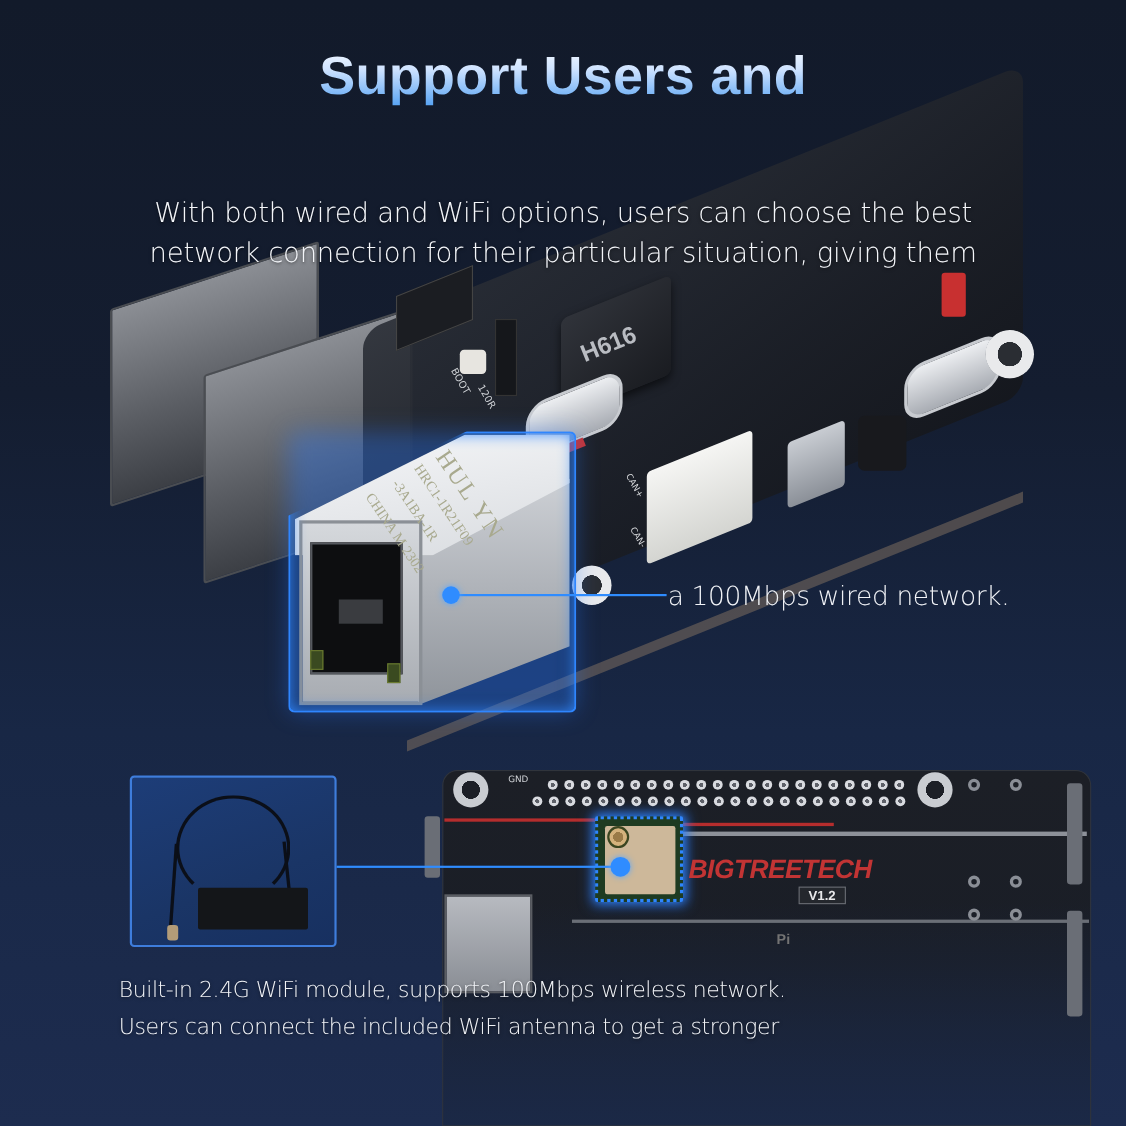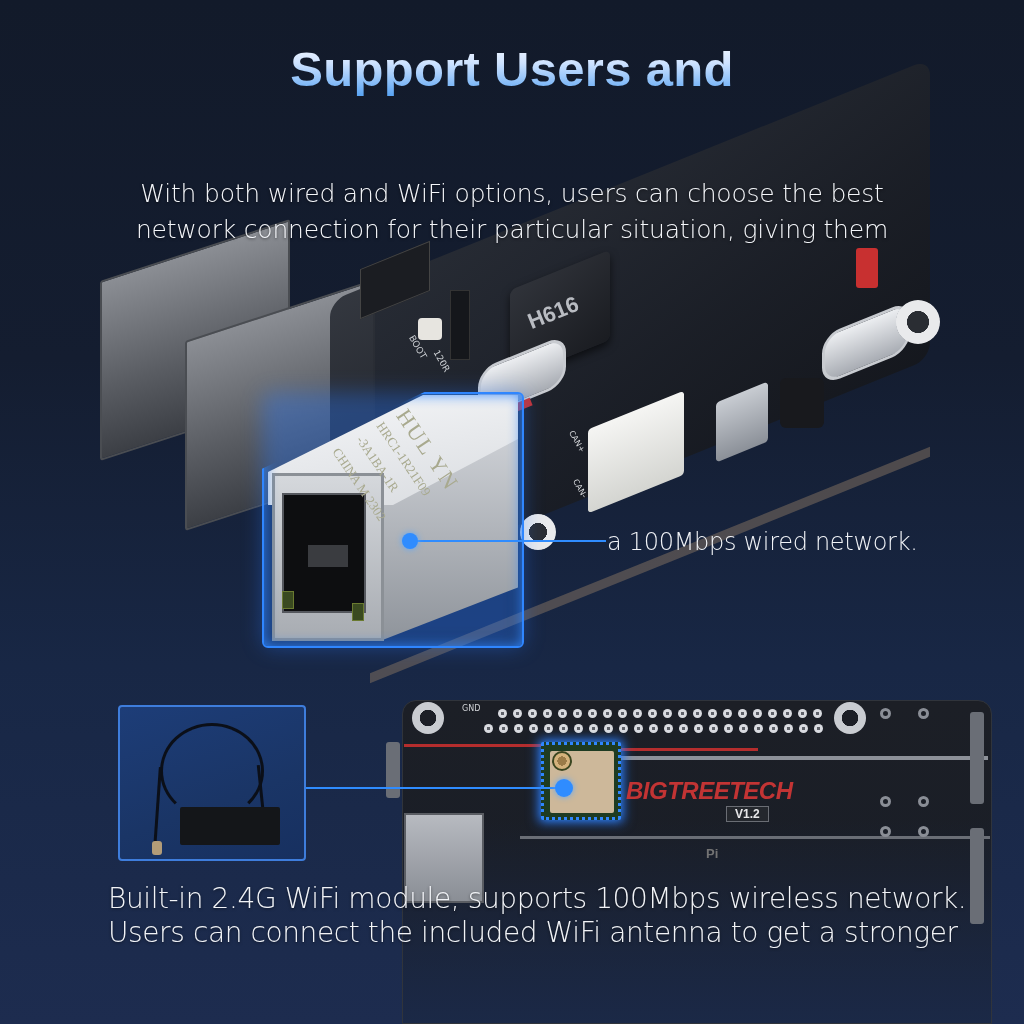--- a/index.html
+++ b/index.html
@@ -213,21 +213,21 @@
       position: absolute; border-radius: 50%; z-index: 3;
       background: radial-gradient(circle, #1c1f26 0 36%, #c9ccd1 37% 100%);
     }
     .small-ring {
       position: absolute; width: 11px; height: 11px; border-radius: 50%;
       border: 3px solid #8a8e96; z-index: 3;
     }
 
     .callout-text-wifi {
       position: absolute; left: 108px; top: 882px; width: 800px;
-      font-size: 28px; line-height: 34px; font-weight: 300; color: #f1f3f7;
+      font-size: 20px; line-height: 34px; font-weight: 300; color: #f1f3f7;
       z-index: 6; letter-spacing: -0.4px;
       text-shadow: 0 1px 3px rgba(0,0,0,0.5);
     }
     .callout-text-wifi div { white-space: nowrap; }
   </style>
 </head>
 <body>
 
 <div class="title">
   <div>Support Users and</div>

